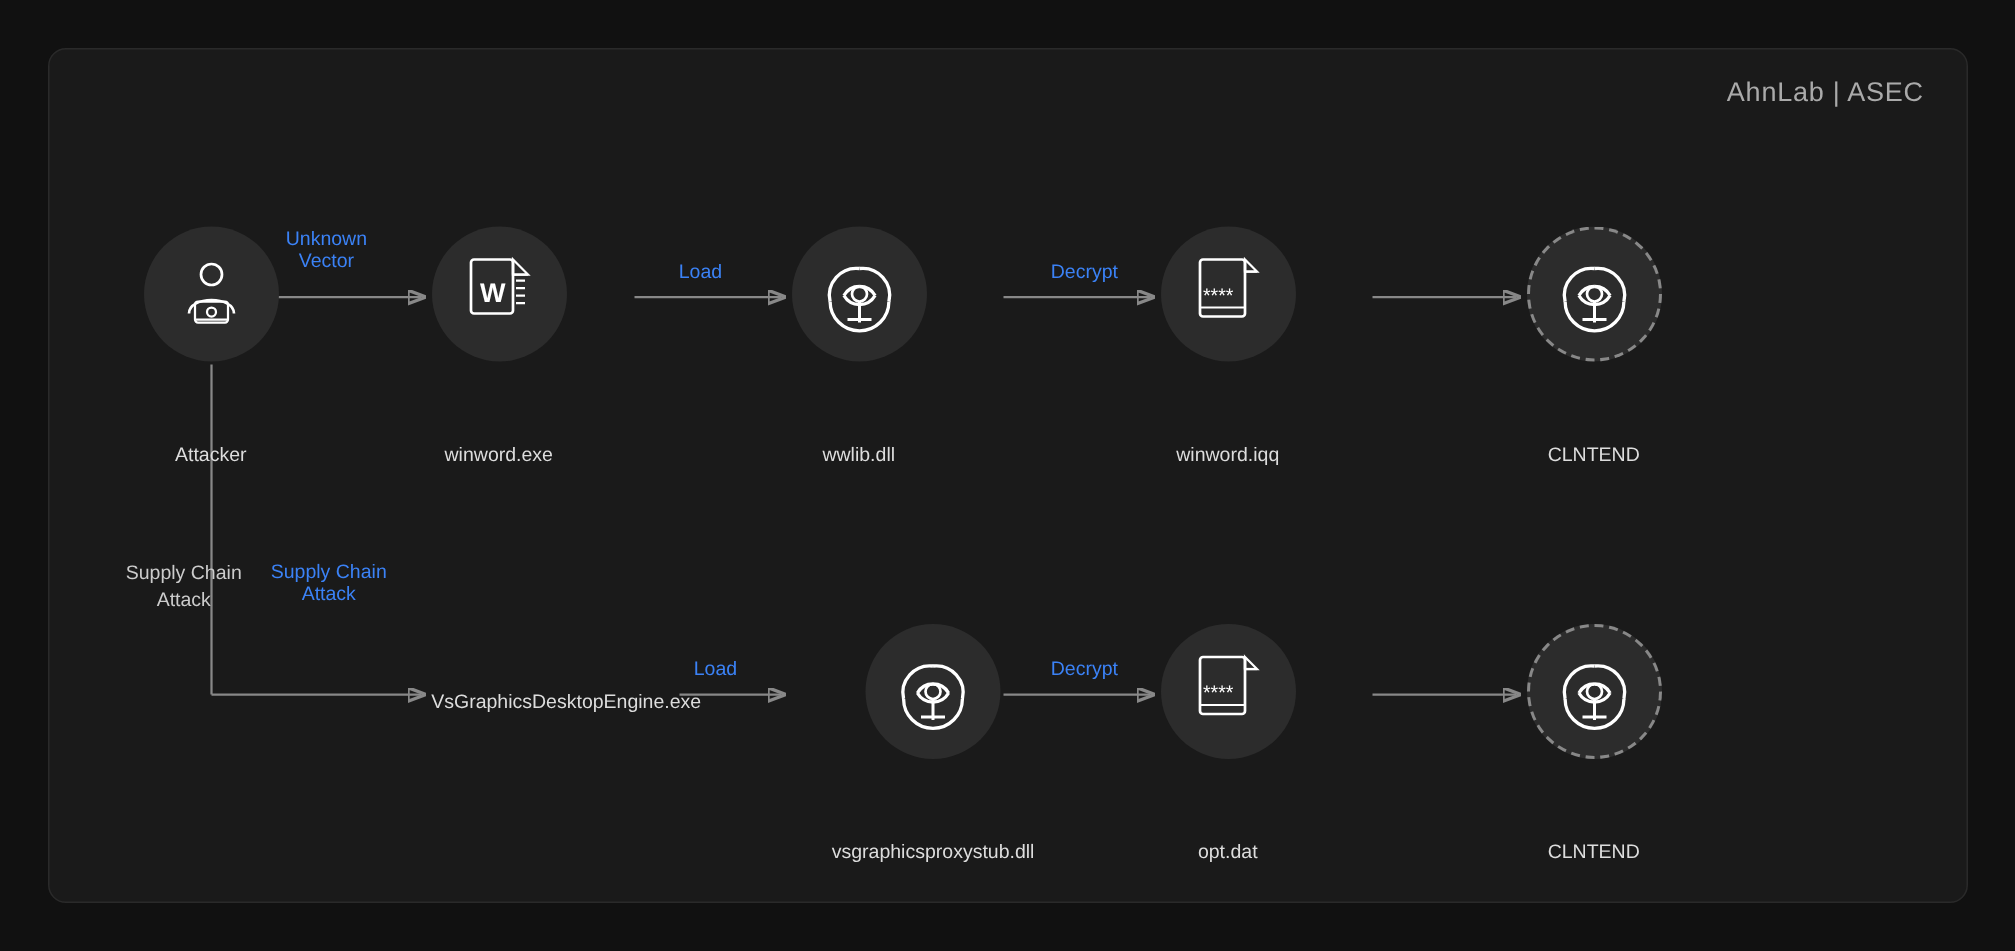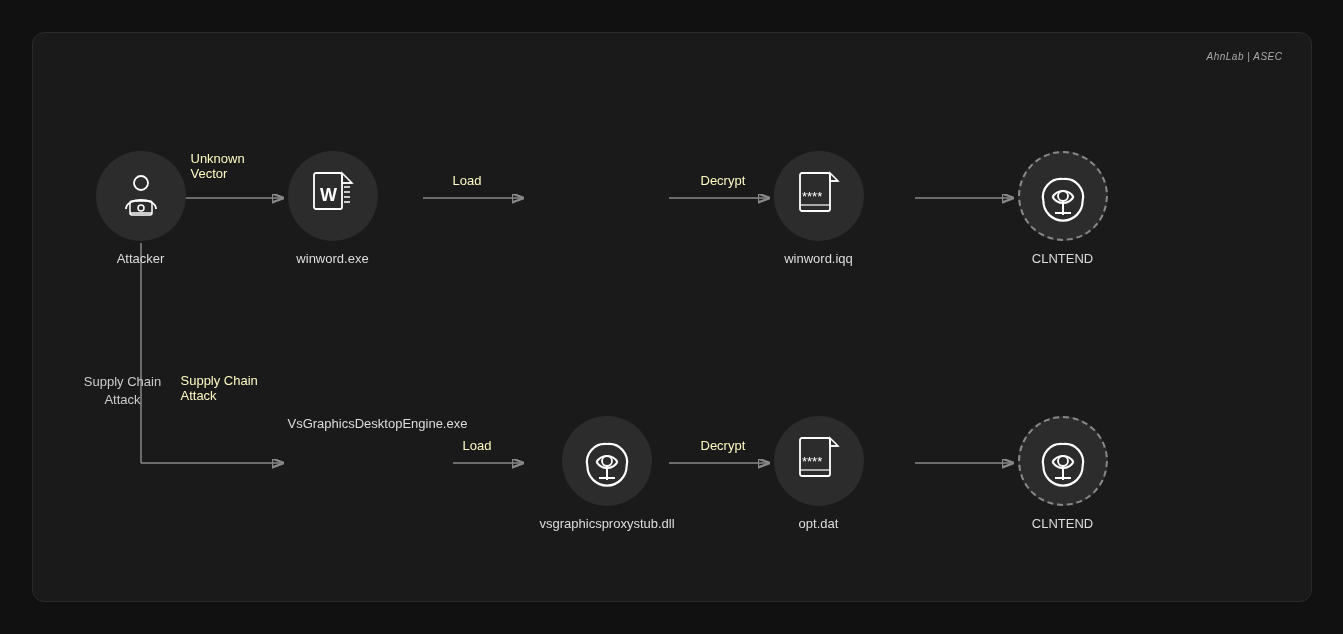--- a/index.html
+++ b/index.html
@@ -30,25 +30,24 @@
       height: 570px;
       position: relative;
       border: 1px solid #2a2a2a;
     }
 
     
     .watermark {
       position: absolute;
       top: 18px;
       right: 28px;
-      font-size: 10px;
+      font-size: 18px;
       color: #888;
       letter-spacing: 0.5px;
       font-weight: 500;
-      font-style: italic;
     }
 
     .watermark span {
       color: #aaa;
     }
 
     
     .node {
       position: absolute;
       display: flex;
@@ -71,37 +70,38 @@
     .circle-node.dashed {
       background: #2c2c2c;
       border: 2px dashed #888;
     }
 
     .node-label {
       font-size: 13px;
       color: #ddd;
       text-align: left;
       white-space: nowrap;
+      margin-top: 44px;
     }
 
     
     .circle-node svg {
       width: 54px;
       height: 54px;
       stroke: #fff;
       fill: none;
       stroke-width: 1.5;
     }
 
     
     .arrow-label {
       position: absolute;
       font-size: 13px;
-      color: #fef9c3;
-      text-align: left;
+      color: #3b82f6;
+      text-align: center;
     }
 
     
     .arrows-svg {
       position: absolute;
       top: 0;
       left: 0;
       width: 100%;
       height: 100%;
       pointer-events: none;
@@ -190,20 +190,38 @@
 
           <line x1="38" y1="18" x2="44" y2="18" stroke-width="1.5"></line>
           <line x1="38" y1="23" x2="44" y2="23" stroke-width="1.5"></line>
           <line x1="38" y1="28" x2="44" y2="28" stroke-width="1.5"></line>
           <line x1="38" y1="33" x2="44" y2="33" stroke-width="1.5"></line>
         </svg>
       </div>
       <span class="node-label">winword.exe</span>
     </div>
 
+    <div class="node" style="left: 495px; top: 118px;">
+      <div class="circle-node">
+        <svg viewBox="0 0 54 54">
+
+          <circle cx="27" cy="27" r="5" stroke-width="1.8"></circle>
+          <path d="M27 22 A12 12 0 0 1 37.4 28" stroke-width="2.2" fill="none"></path>
+          <path d="M37.4 28 A12 12 0 0 1 16.6 28" stroke-width="2.2" fill="none"></path>
+          <path d="M16.6 28 A12 12 0 0 1 27 22" stroke-width="2.2" fill="none"></path>
+
+          <path d="M27 10 A18 18 0 0 1 46.6 32" stroke-width="2.2" fill="none"></path>
+          <path d="M46.6 32 A18 18 0 0 1 7.4 32" stroke-width="2.2" fill="none"></path>
+          <path d="M7.4 32 A18 18 0 0 1 27 10" stroke-width="2.2" fill="none"></path>
+          <line x1="27" y1="32" x2="27" y2="46" stroke-width="2"></line>
+          <line x1="19" y1="44" x2="35" y2="44" stroke-width="2"></line>
+        </svg>
+      </div>
+      <span class="node-label">wwlib.dll</span>
+    </div>
 
     <div class="node" style="left: 741px; top: 118px;">
       <div class="circle-node">
         <svg viewBox="0 0 54 54">
 
           <rect x="8" y="4" width="30" height="38" rx="2" stroke-width="1.8"></rect>
           <path d="M38 4 L46 12 L38 12 Z" stroke-width="1.5"></path>
           <line x1="38" y1="4" x2="38" y2="12" stroke-width="1.5"></line>
           <line x1="38" y1="12" x2="46" y2="12" stroke-width="1.5"></line>
           <text x="10" y="32" font-size="13" fill="#fff" stroke="none" font-family="Arial">****</text>
@@ -227,21 +245,21 @@
           <line x1="19" y1="44" x2="35" y2="44" stroke-width="2"></line>
         </svg>
       </div>
       <span class="node-label">CLNTEND</span>
     </div>
 
     <div class="node" style="left: 255px; top: 383px;">
       <span class="node-label">VsGraphicsDesktopEngine.exe</span>
     </div>
 
-    <div class="node" style="left: 507px; top: 383px;">
+    <div class="node" style="left: 522px; top: 383px;">
       <div class="circle-node">
         <svg viewBox="0 0 54 54">
           <circle cx="27" cy="27" r="5" stroke-width="1.8"></circle>
           <path d="M27 22 A12 12 0 0 1 37.4 28" stroke-width="2.2" fill="none"></path>
           <path d="M37.4 28 A12 12 0 0 1 16.6 28" stroke-width="2.2" fill="none"></path>
           <path d="M16.6 28 A12 12 0 0 1 27 22" stroke-width="2.2" fill="none"></path>
           <path d="M27 10 A18 18 0 0 1 46.6 32" stroke-width="2.2" fill="none"></path>
           <path d="M46.6 32 A18 18 0 0 1 7.4 32" stroke-width="2.2" fill="none"></path>
           <path d="M7.4 32 A18 18 0 0 1 27 10" stroke-width="2.2" fill="none"></path>
           <line x1="27" y1="32" x2="27" y2="46" stroke-width="2"></line>

